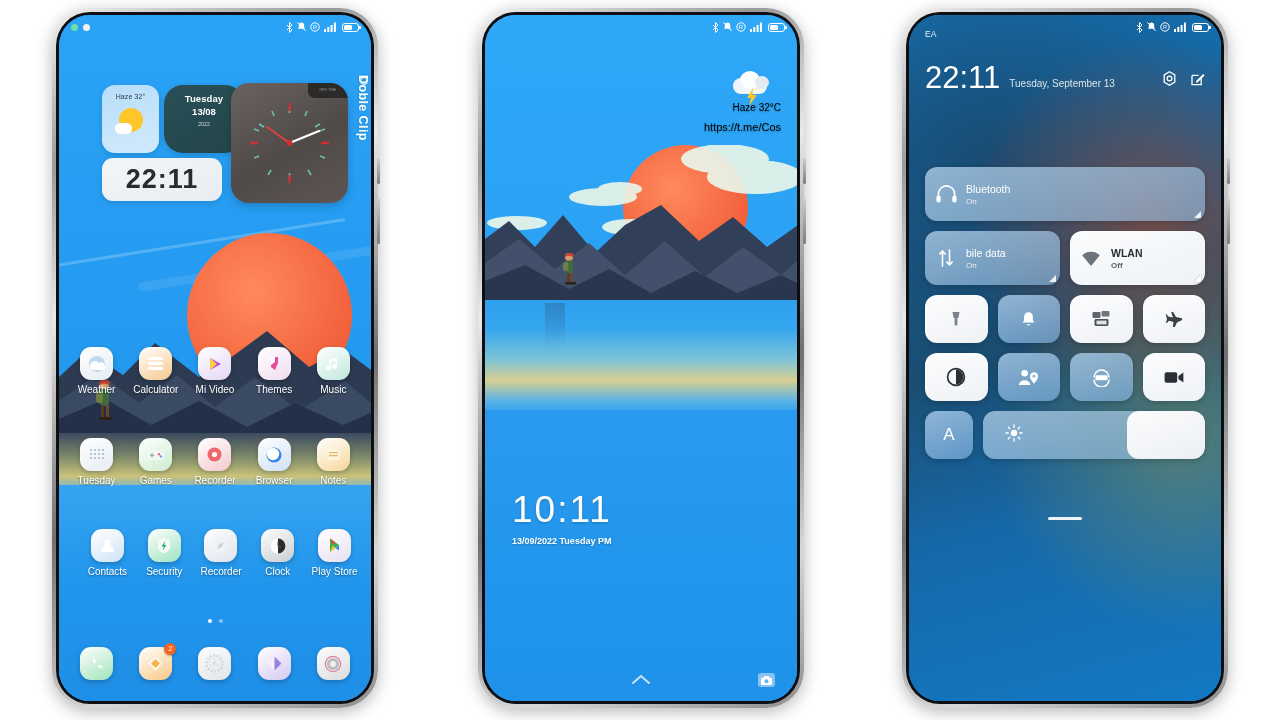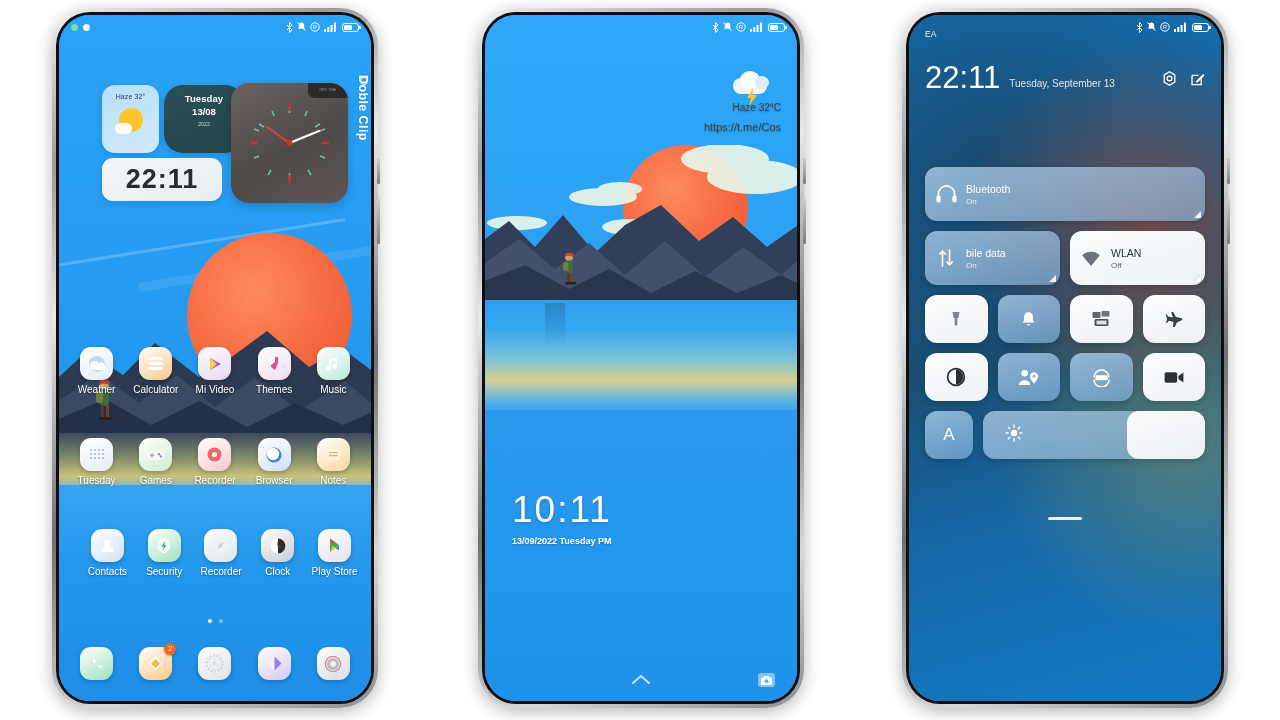--- a/index.html
+++ b/index.html
@@ -87,21 +87,21 @@
               white-space:nowrap; overflow:hidden; text-overflow:ellipsis; }
   .badge { position:absolute; right:-4px; top:-4px; min-width:12px; height:12px; border-radius:6px;
            background:#f6651f; color:#fff; font-size:7.5px; line-height:12px; text-align:center; z-index:4;
            box-shadow:0 1px 2px rgba(0,0,0,.3); }
   .pagedots { position:absolute; left:0; right:0; display:flex; justify-content:center; gap:7px; z-index:12; }
   .pagedots span { width:4px; height:4px; border-radius:50%; background:rgba(255,255,255,.45); }
   .pagedots span.on { background:#fff; }
   .dock { position:absolute; left:0; right:0; z-index:12; }
 
   
-  .lk-weather { position:absolute; right:16px; top:55px; width:110px; text-align:right; color:#404040; z-index:20; }
+  .lk-weather { position:absolute; right:16px; top:55px; width:110px; text-align:right; color:#000000; z-index:20; }
   .lk-cloud { position:relative; width:42px; height:30px; margin-left:auto; margin-right:8px; }
   .lk-cloud .c1 { position:absolute; left:2px; top:8px; width:34px; height:16px; background:#eef4f8; border-radius:10px; }
   .lk-cloud .c2 { position:absolute; left:9px; top:1px; width:20px; height:18px; background:#fdfefe; border-radius:50%; }
   .lk-cloud .c3 { position:absolute; left:24px; top:6px; width:14px; height:13px; background:#e3ebf1; border-radius:50%; }
   .lk-temp { font-size:10px; margin-top:2px; text-shadow:0 1px 2px rgba(0,0,0,.3); }
   .lk-url { font-size:11px; margin-top:8px; text-shadow:0 1px 2px rgba(0,0,0,.3); }
   .lk-time { position:absolute; left:27px; bottom:155px; color:#fff; z-index:20; }
   .lk-time .hh { font-size:37px; font-weight:300; letter-spacing:2px; line-height:1;
                  text-shadow:0 1px 3px rgba(0,0,0,.2); }
   .lk-time .dd { font-size:9px; font-weight:600; margin-top:8px; text-shadow:0 1px 2px rgba(0,0,0,.25); }
@@ -121,21 +121,21 @@
   .cc-clock { position:absolute; left:16px; top:48px; display:flex; align-items:flex-end; gap:9px; z-index:25; }
   .cc-clock .hh { font-size:31px; font-weight:300; color:#fff; line-height:.95; letter-spacing:0px; }
   .cc-clock .dt { font-size:10px; color:#dbe5ec; padding-bottom:3px; }
   .cc-icons { position:absolute; right:16px; top:56px; display:flex; gap:14px; align-items:center; z-index:25; }
 
   .cc-big { position:absolute; left:0; right:0; z-index:20; }
   .bigrow { display:flex; gap:10px; padding:0 16px; margin-bottom:10px; }
   .bigtile { flex:1; height:54px; border-radius:12px; position:relative; overflow:hidden;
              background:linear-gradient(160deg,rgba(190,218,242,.72),rgba(150,193,232,.58));
              box-shadow:0 2px 6px rgba(0,0,0,.18); display:flex; align-items:center; padding:0 10px; gap:9px; }
-  .bigtile.light { background:linear-gradient(160deg,#fbfcfd,#eef2f6); }
+  .bigtile.light { background:linear-gradient(160deg,#fbfcfd,#eef2f6);font-weight:bold; }
   .bigtile .ic { width:22px; flex:0 0 22px; display:flex; align-items:center; justify-content:center; }
   .bigtile .tx { flex:1; min-width:0; }
   .bigtile .t1 { font-size:10.5px; color:#fff; white-space:nowrap; overflow:hidden; }
   .bigtile .t2 { font-size:8px; color:rgba(255,255,255,.8); margin-top:2px; }
   .bigtile.light .t1 { color:#2a2f35; }
   .bigtile.light .t2 { color:#5a636c; }
   .corner { position:absolute; right:4px; bottom:3px; width:0; height:0;
             border-style:solid; border-width:0 0 7px 7px; border-color:transparent transparent rgba(255,255,255,.85) transparent; }
   .bigtile.light .corner { border-color:transparent transparent #fff transparent;
             filter:drop-shadow(0 0 1px rgba(0,0,0,.25)); }

